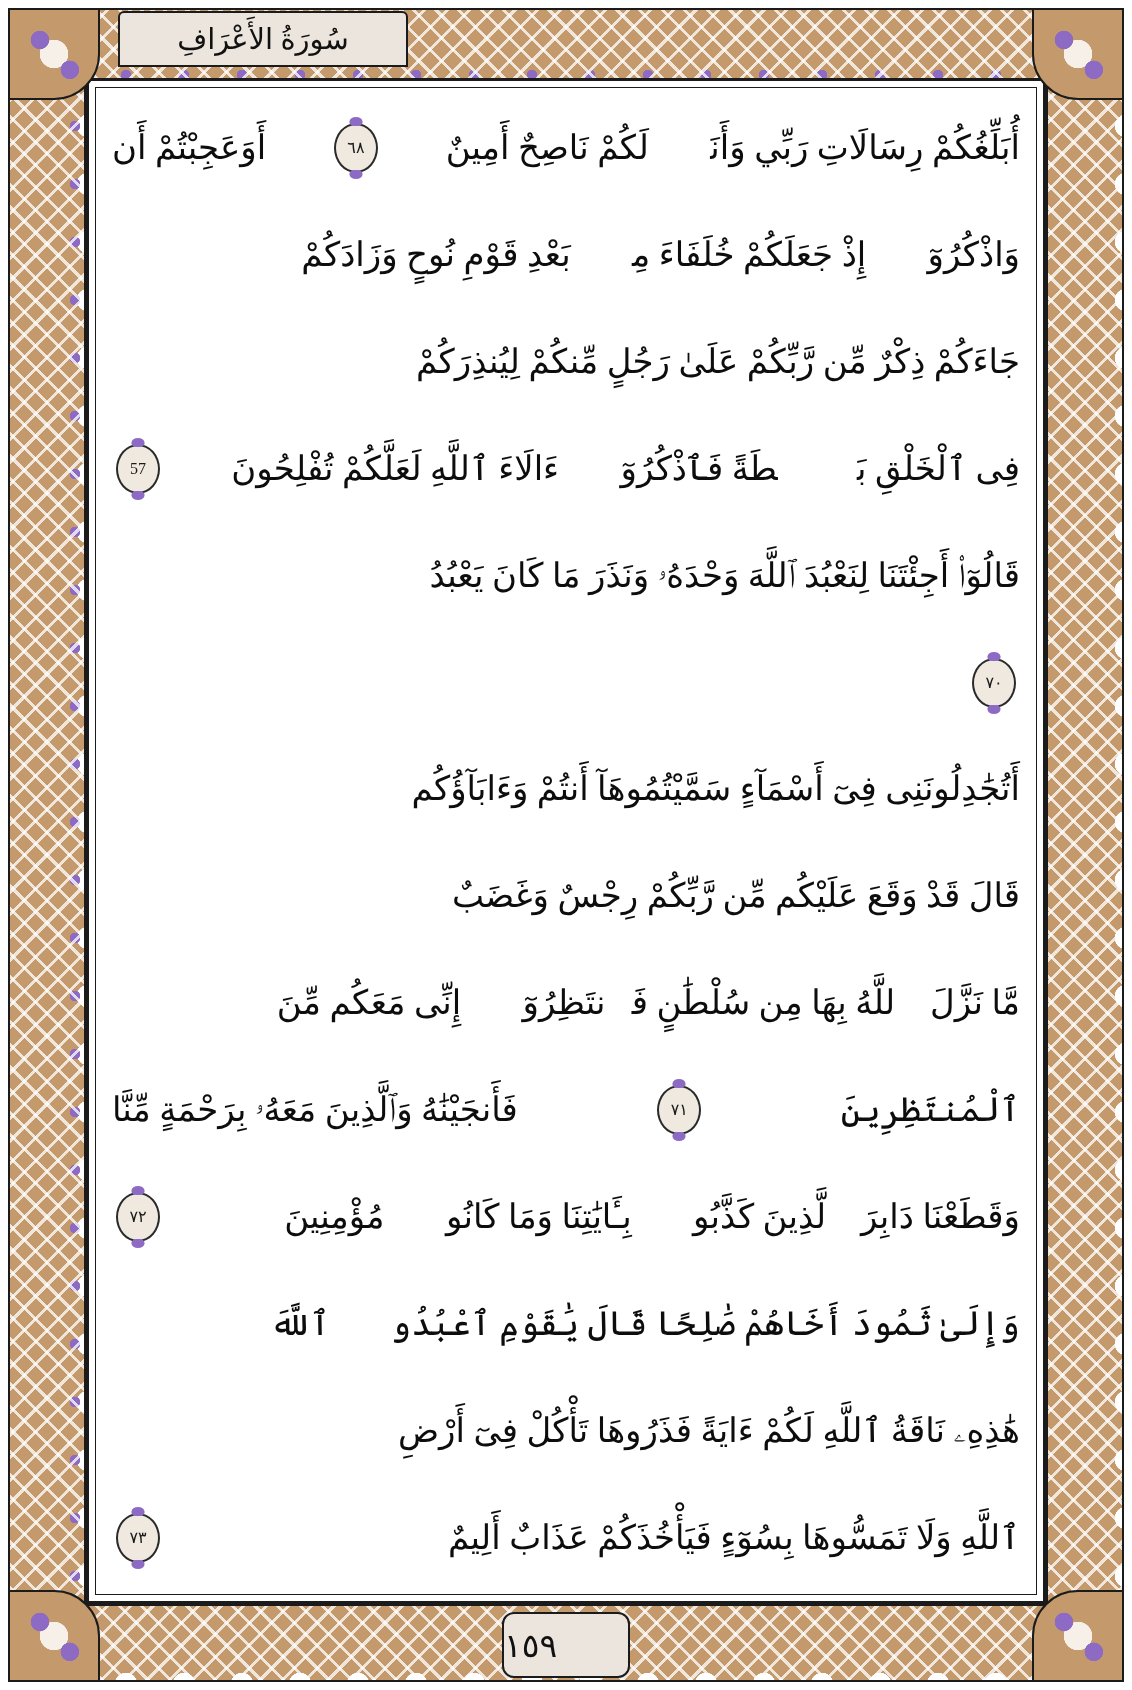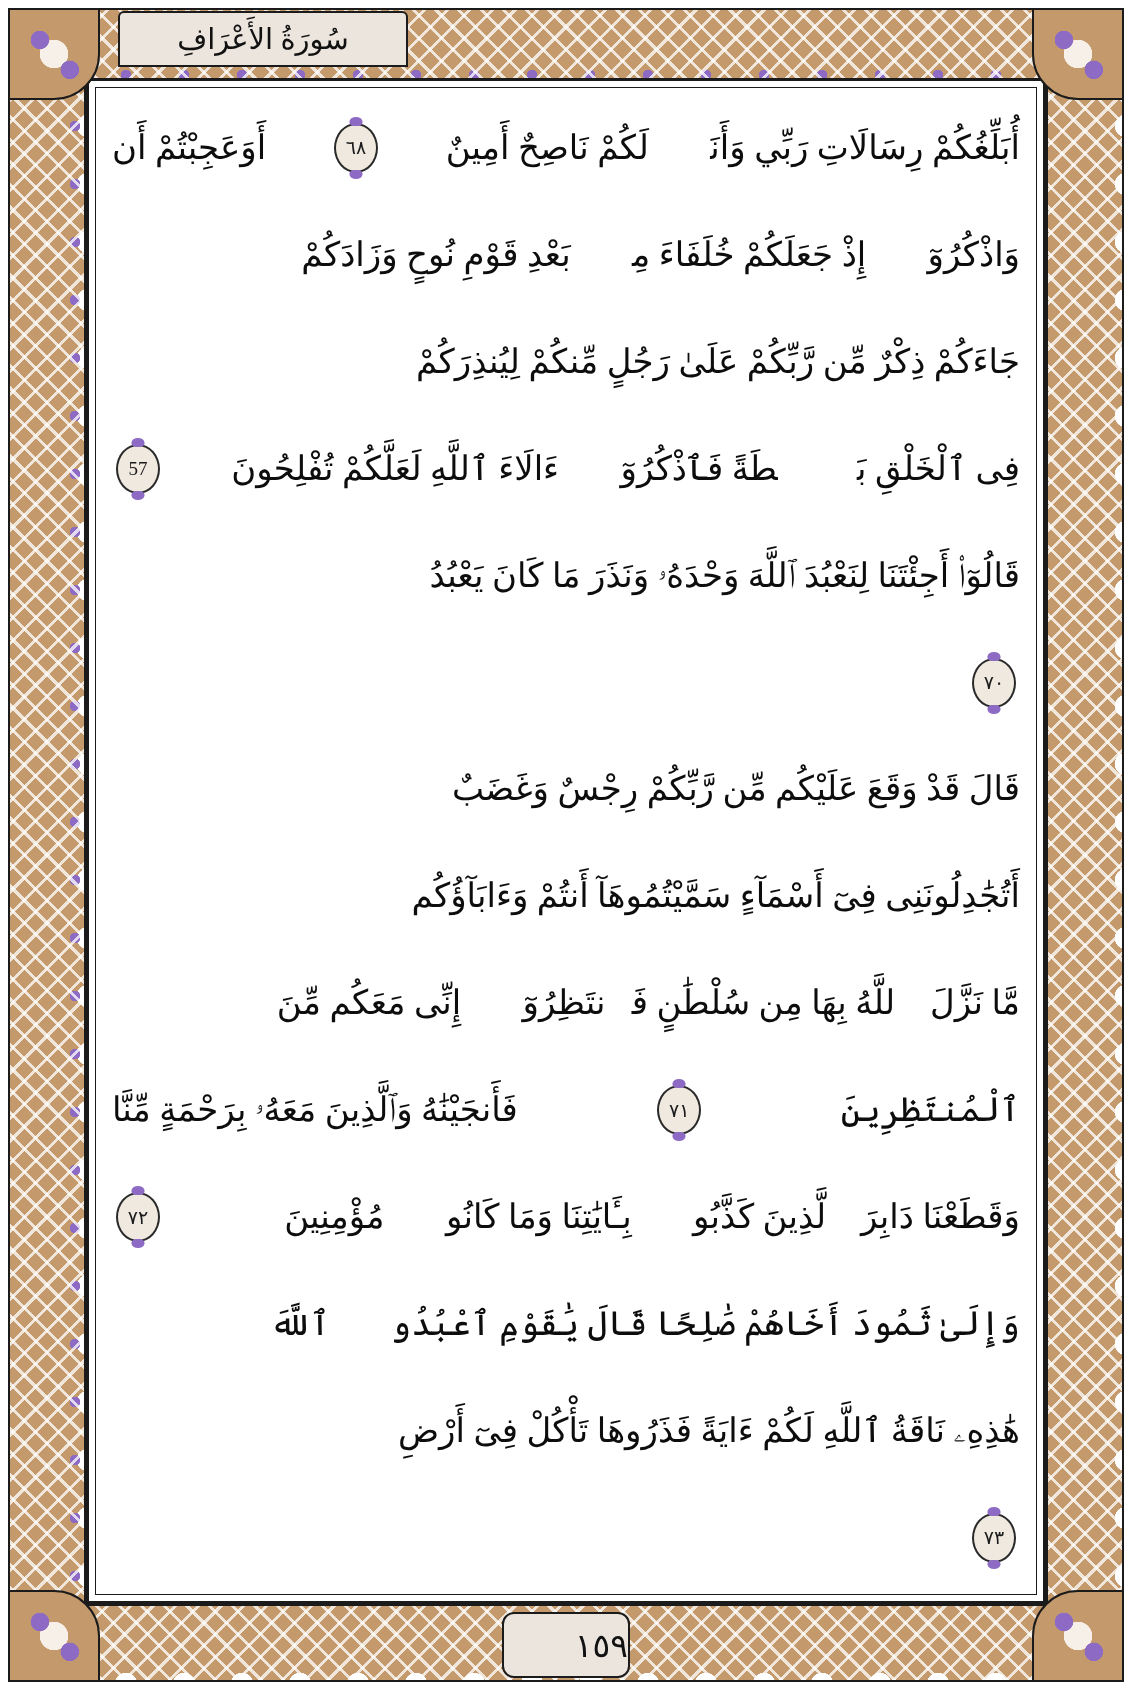--- a/index.html
+++ b/index.html
@@ -148,21 +148,21 @@
   }
   .aya-line > .seg{display:inline-block;}
 
   
   .aya-marker{
     display:inline-flex;align-items:center;justify-content:center;
     width:40px;height:46px;
     border:2px solid #2a2a2a;
     border-radius:50%;
     background:#efe9e0;
-    font-size:19px;
+    font-size:16px;
     color:#1a1a1a;
     position:relative;
     margin:0 4px;
     flex:0 0 auto;
     vertical-align:middle;
   }
   .aya-marker::before,
   .aya-marker::after{
     content:"";position:absolute;left:50%;transform:translateX(-50%);
     width:13px;height:9px;background:#8d6bc4;border-radius:50% 50% 40% 40%;
@@ -172,21 +172,21 @@
 
   
   .page-number-box{
     position:absolute;
     left:50%;transform:translateX(-50%);
     bottom:12px;
     width:124px;height:62px;
     background:#ece5dd;
     border:2px solid #1b1b1b;
     border-radius:12px;
-    display:flex;align-items:center;justify-content:flex-end;
+    display:flex;align-items:center;justify-content:flex-start;
     z-index:6;
   }
   .page-number-box span{
     font-family:"Liberation Serif","DejaVu Serif",serif;
     font-size:33px;color:#111;direction:rtl;
   }
 </style>
 </head>
 <body>
 
@@ -225,45 +225,46 @@
         <div class="aya-line" id="line-4">
           <span class="seg">فِى ٱلْخَلْقِ بَصْۜطَةً فَٱذْكُرُوٓا۟ ءَالَاءَ ٱللَّهِ لَعَلَّكُمْ تُفْلِحُونَ</span>
           <span class="aya-marker">57</span>
         </div>
         <div class="aya-line" id="line-5">
           <span class="seg">قَالُوٓا۟ أَجِئْتَنَا لِنَعْبُدَ ٱللَّهَ وَحْدَهُۥ وَنَذَرَ مَا كَانَ يَعْبُدُ</span>
         </div>
         <div class="aya-line" id="line-6">
           <span class="aya-marker">٧٠</span>
         </div>
+        <div class="aya-line" id="line-8">
+          <span class="seg">أَتُجَٰدِلُونَنِى فِىٓ أَسْمَآءٍ سَمَّيْتُمُوهَآ أَنتُمْ وَءَابَآؤُكُم</span>
+        </div>
         <div class="aya-line" id="line-7">
           <span class="seg">قَالَ قَدْ وَقَعَ عَلَيْكُم مِّن رَّبِّكُمْ رِجْسٌ وَغَضَبٌ</span>
-        </div>
-        <div class="aya-line" id="line-8">
-          <span class="seg">أَتُجَٰدِلُونَنِى فِىٓ أَسْمَآءٍ سَمَّيْتُمُوهَآ أَنتُمْ وَءَابَآؤُكُم</span>
         </div>
         <div class="aya-line" id="line-9">
           <span class="seg">مَّا نَزَّلَ ٱللَّهُ بِهَا مِن سُلْطَٰنٍ فَٱنتَظِرُوٓا۟ إِنِّى مَعَكُم مِّنَ</span>
         </div>
         <div class="aya-line" id="line-10">
           <span class="seg">ٱلْمُنتَظِرِينَ</span>
           <span class="aya-marker">٧١</span>
           <span class="seg">فَأَنجَيْنَٰهُ وَٱلَّذِينَ مَعَهُۥ بِرَحْمَةٍ مِّنَّا</span>
         </div>
         <div class="aya-line" id="line-11">
           <span class="seg">وَقَطَعْنَا دَابِرَ ٱلَّذِينَ كَذَّبُوا۟ بِـَٔايَٰتِنَا وَمَا كَانُوا۟ مُؤْمِنِينَ</span>
           <span class="aya-marker">٧٢</span>
         </div>
         <div class="aya-line" id="line-12">
           <span class="seg">وَإِلَىٰ ثَمُودَ أَخَاهُمْ صَٰلِحًا قَالَ يَٰقَوْمِ ٱعْبُدُوا۟ ٱللَّهَ</span>
         </div>
         <div class="aya-line" id="line-14">
           <span class="seg">هَٰذِهِۦ نَاقَةُ ٱللَّهِ لَكُمْ ءَايَةً فَذَرُوهَا تَأْكُلْ فِىٓ أَرْضِ</span>
         </div>
         <div class="aya-line" id="line-15">
+          <span class="seg">ٱللَّهِ وَلَا تَمَسُّوهَا بِسُوٓءٍ فَيَأْخُذَكُمْ عَذَابٌ أَلِيمٌ</span>
           <span class="aya-marker">٧٣</span>
         </div>
       </div>
   </div>
 
   <div class="page-number-box">
     <span>١٥٩</span>
   </div>
 
 </div>

